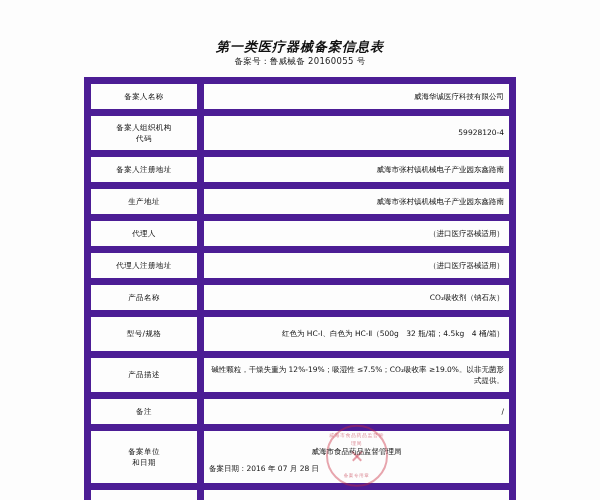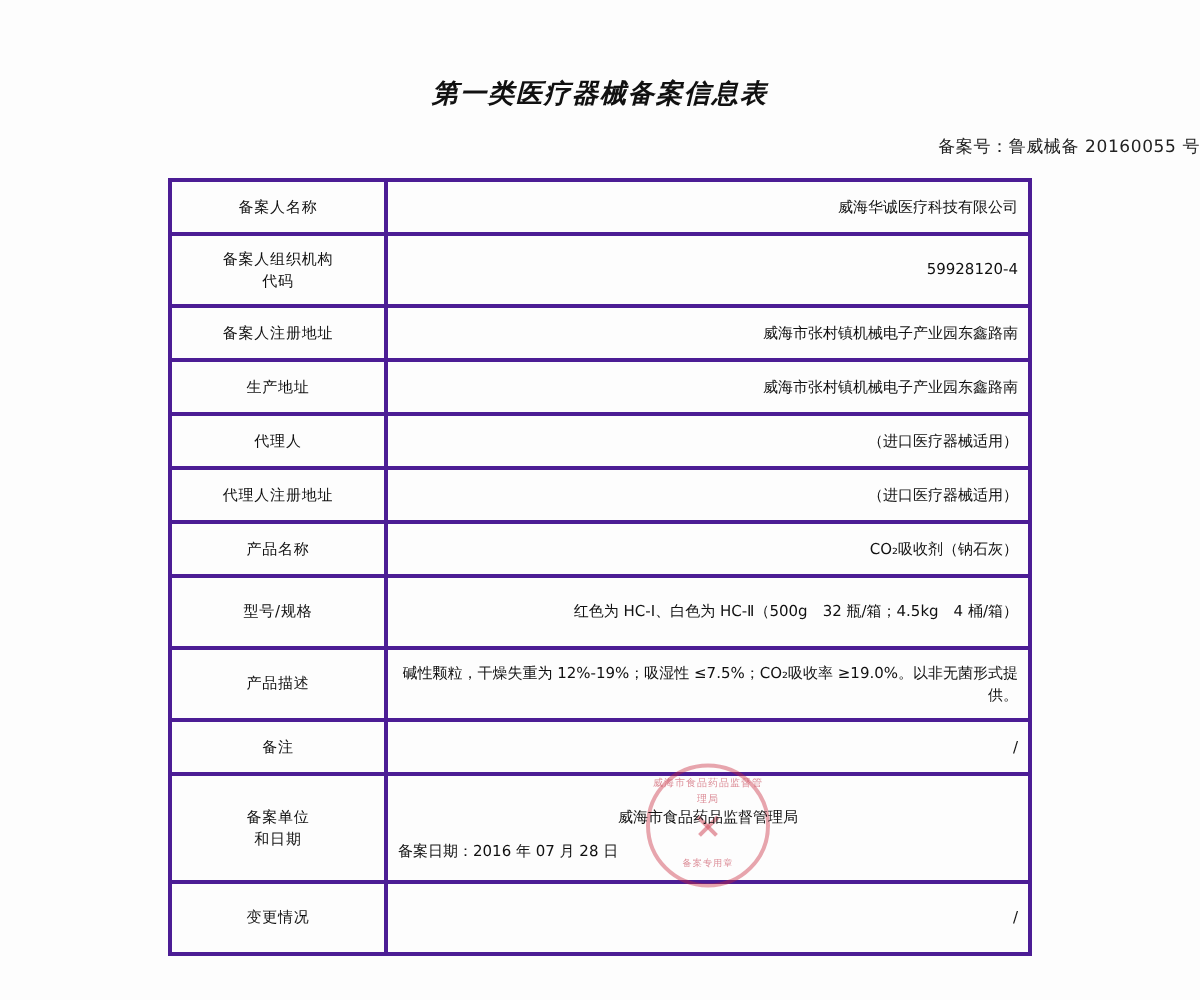--- a/index.html
+++ b/index.html
@@ -23,34 +23,33 @@
   .doc-title {
     text-align: center;
     font-size: 13px;
     font-weight: bold;
     letter-spacing: 1px;
     padding-top: 38px;
     color: #111;
     font-style: italic;
   }
   .record-no {
-    text-align: right;
+    text-align: center;
     font-size: 8.5px;
-    margin-top: 12px;
     color: #222;
     letter-spacing: 0.3px;
   }
   table.form {
     border-collapse: collapse;
     margin: 9px auto 0 auto;
     width: 432px;
     table-layout: fixed;
   }
   table.form td {
-    border: 2px solid #4c1d95;
+    border: 7px solid #4c1d95;
     font-size: 7.5px;
     color: #111;
     padding: 3px 5px;
     line-height: 1.5;
     vertical-align: middle;
   }
   td.label {
     width: 96px;
     text-align: center;
     letter-spacing: 0.4px;

